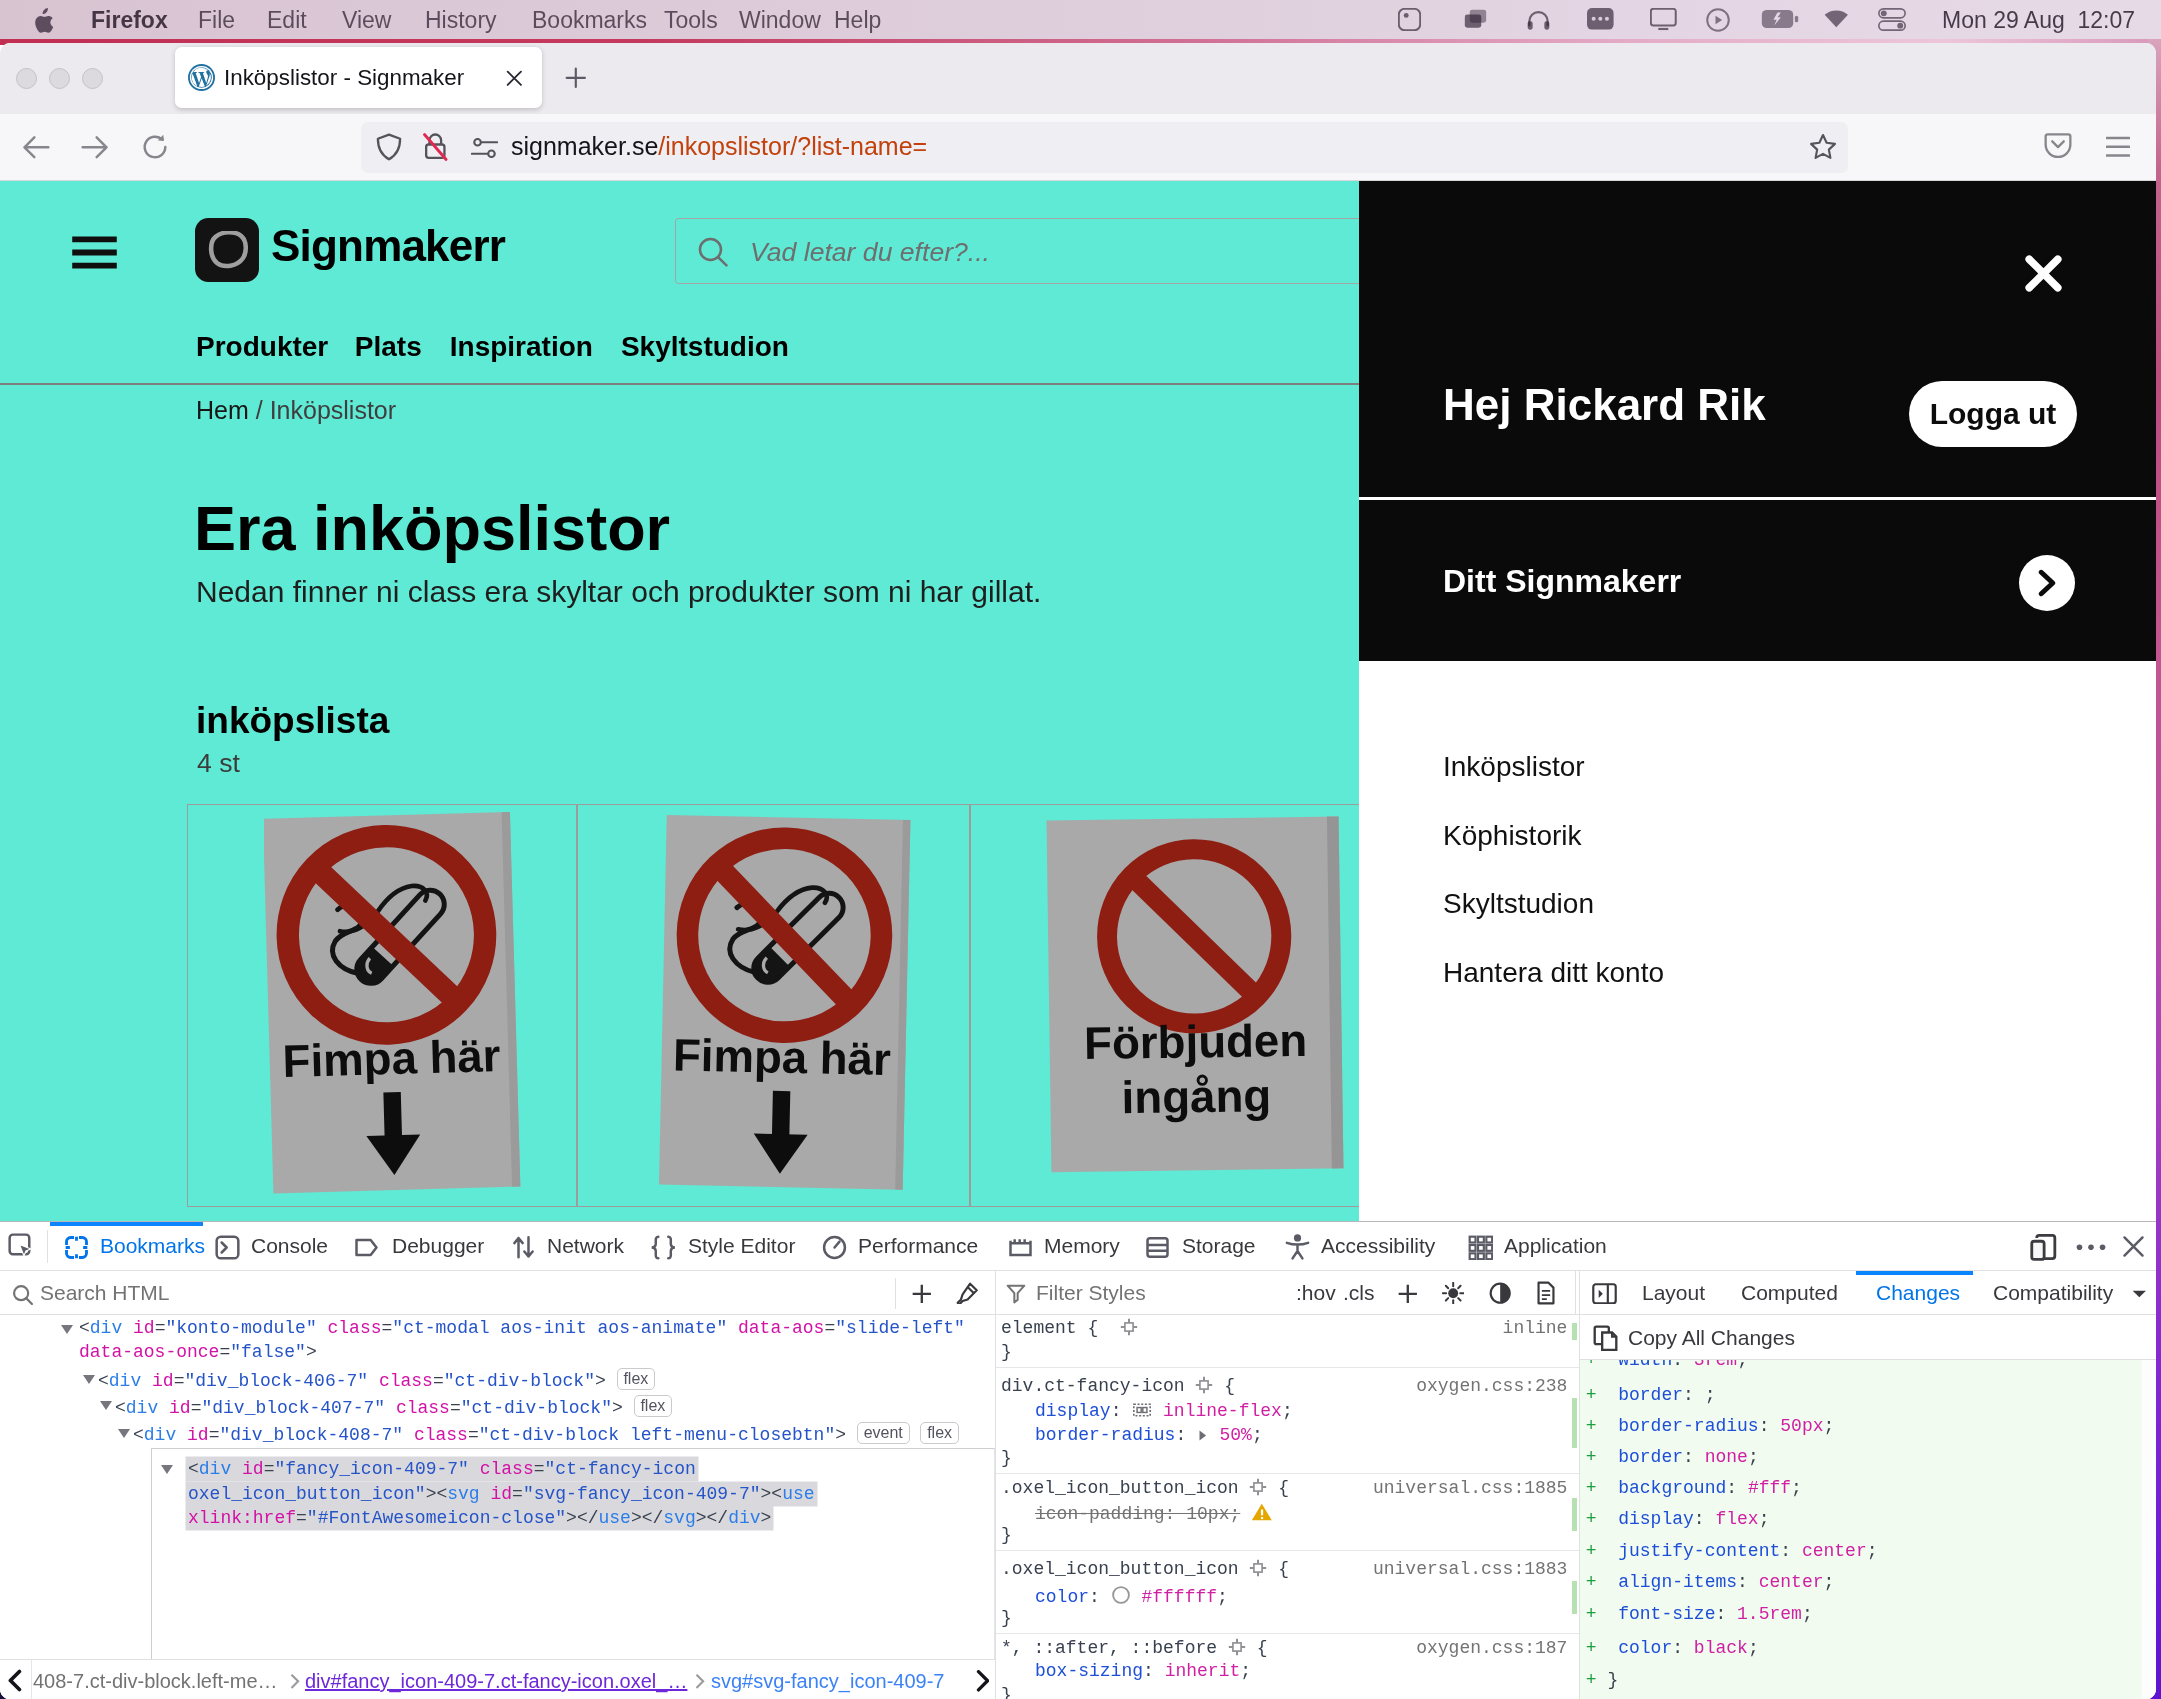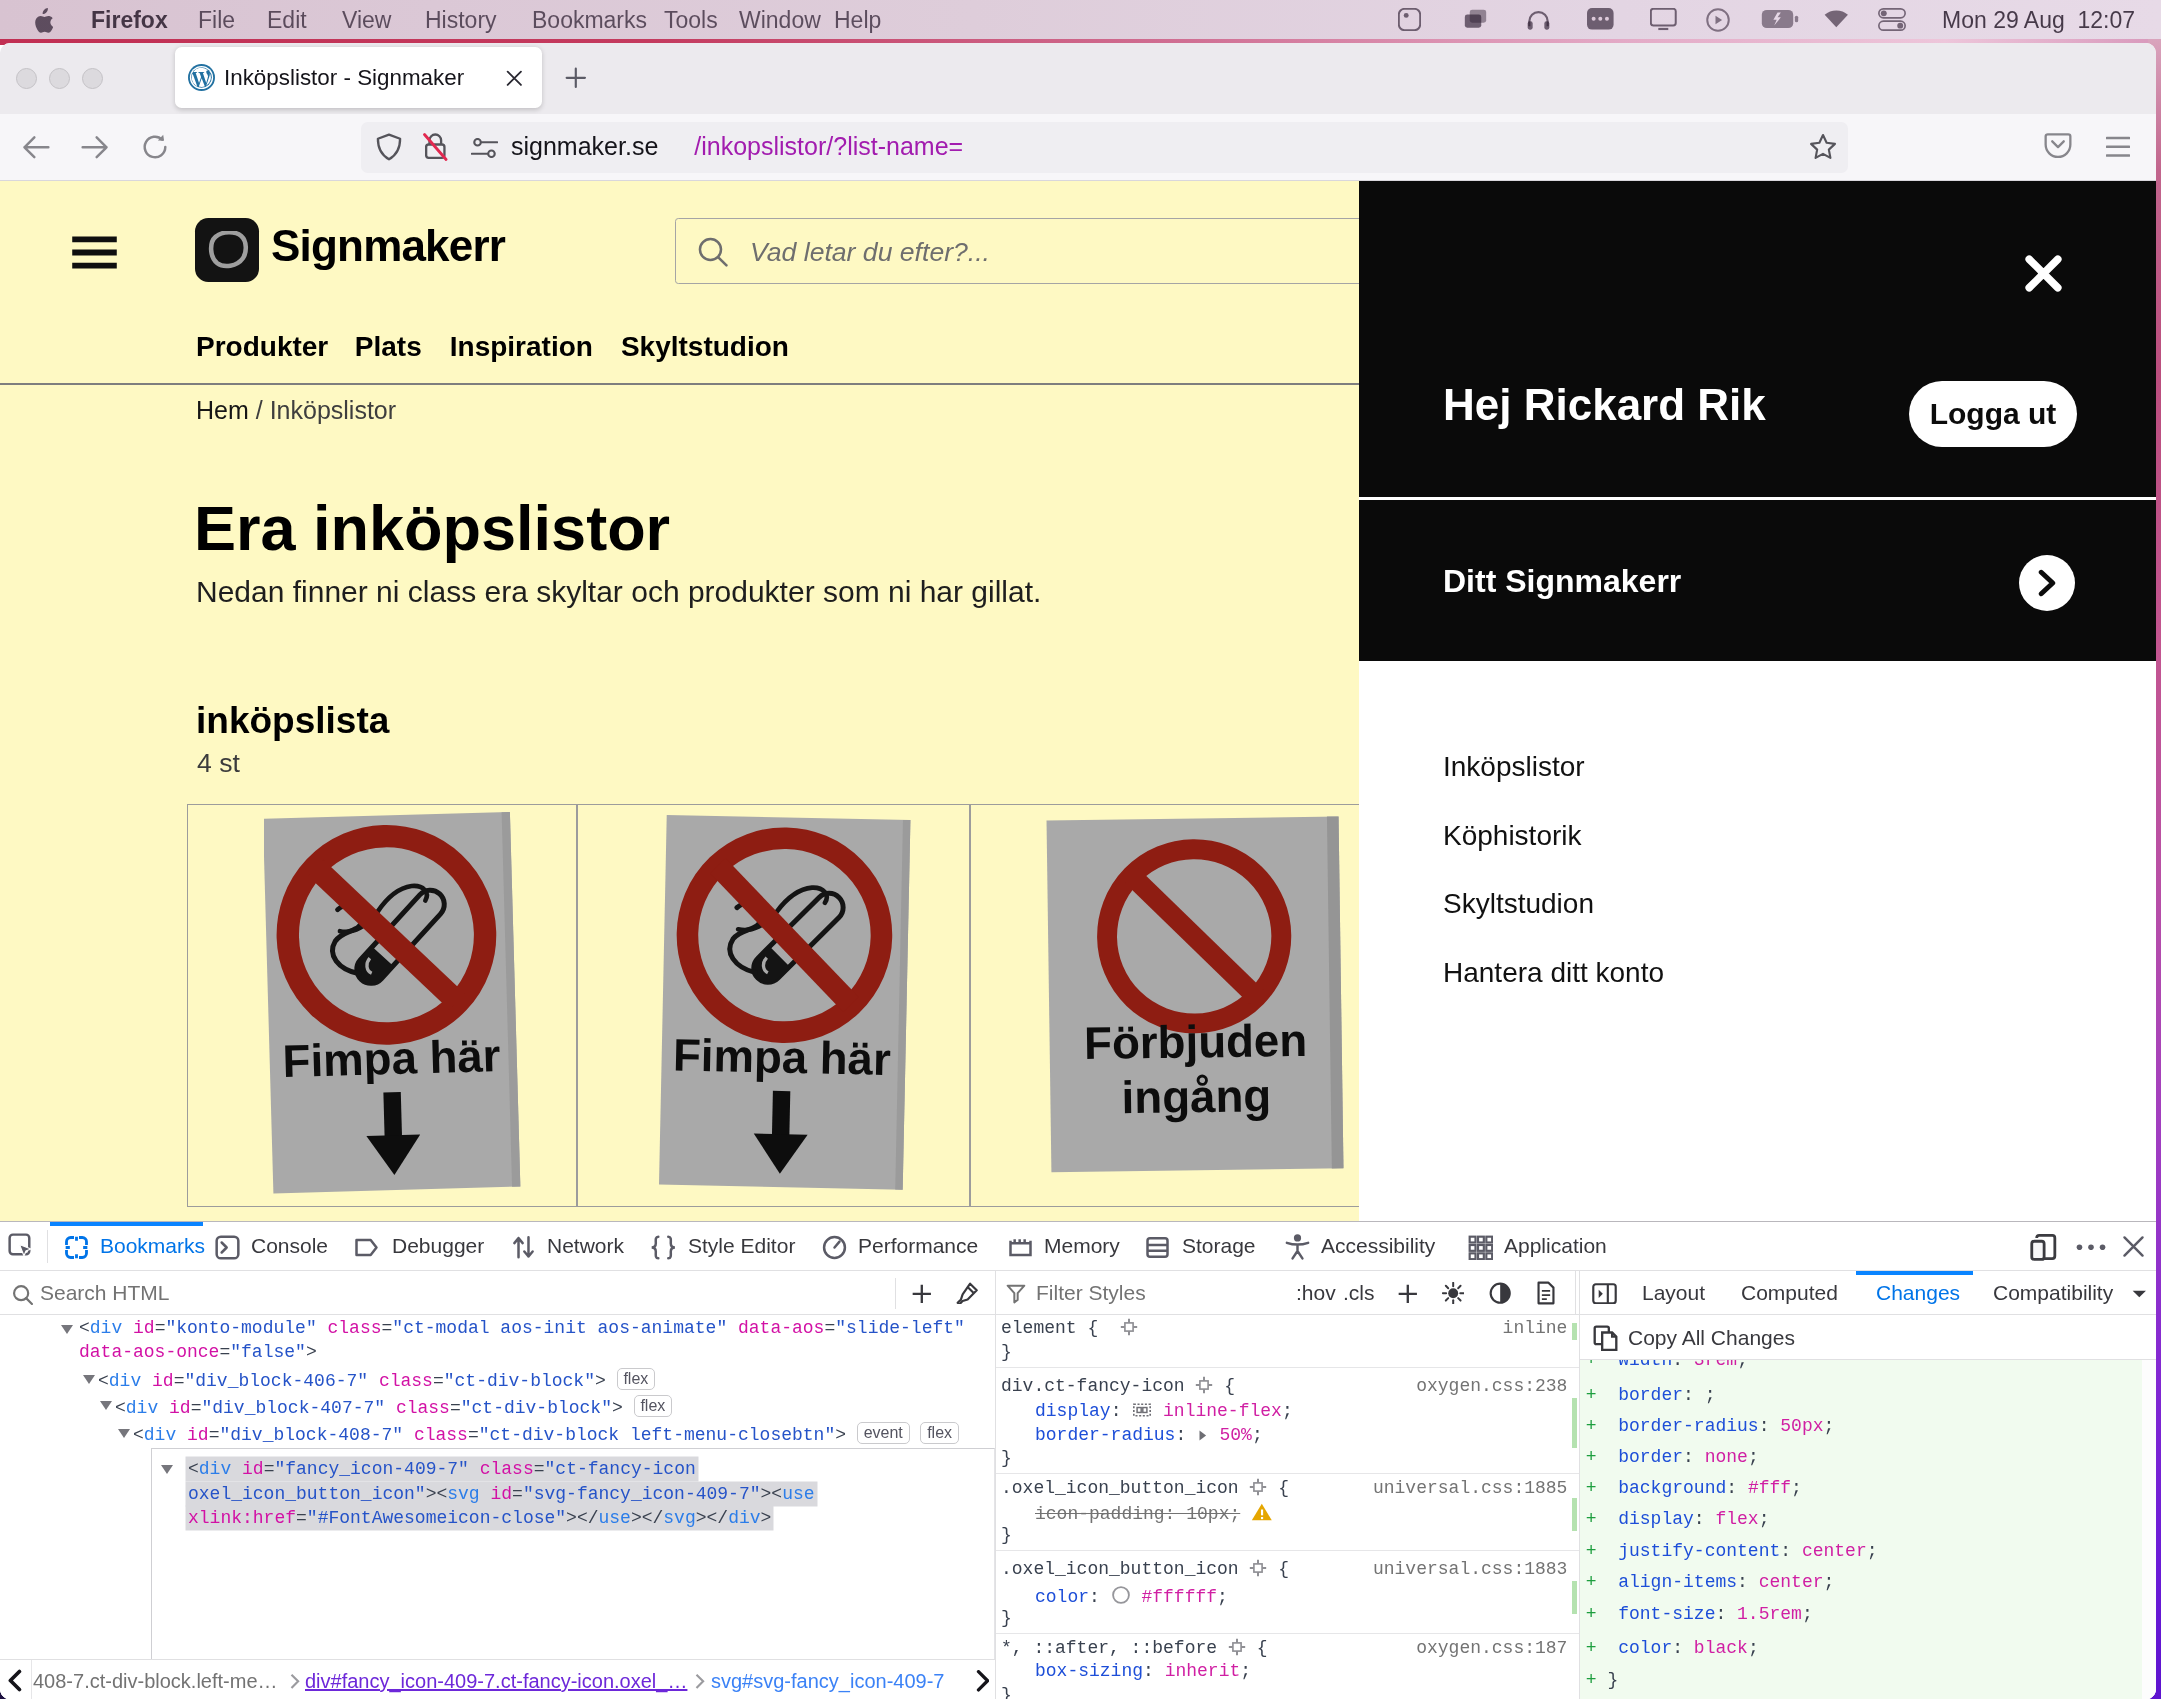--- a/index.html
+++ b/index.html
@@ -27,24 +27,24 @@
   
 
   #tabbar { left:0; top:0; width:2156px; height:71px; background:#eceaee; }
   .tl { position:absolute; top:25px; width:21px; height:21px; border-radius:50%; background:#dcdade; border:1.7px solid #c4c2c6; }
   #tab { position:absolute; left:175px; top:4.2px; width:367px; height:61px; background:#fff; border-radius:6.6px; box-shadow:0 1.7px 5px rgba(0,0,0,0.18); }
   #tabtitle { position:absolute; left:49px; top:17.4px; font-size:22.4px; color:#15141a; }
 
   #toolbar { left:0; top:71px; width:2156px; height:67px; background:#f7f6f9; border-bottom:0.8px solid #d9d7dc; }
   #urlfield { position:absolute; left:361px; top:7.5px; width:1487px; height:51px; background:#efeef2; border-radius:6.6px; }
   #urltext { position:absolute; left:150px; top:10.8px; font-size:25px; color:#15141a; }
-  .gray { color:#a21caf;margin-left:36px; }
-
-  
-  #page { left:0; top:138px; width:2156px; height:1040px; background:#fef9c3; overflow:hidden; }
+  .gray { color:#c2410c; }
+
+  
+  #page { left:0; top:138px; width:2156px; height:1040px; background:#5eead4; overflow:hidden; }
 
   
   #panelblack { position:absolute; left:1359px; top:0px; width:797px; height:480px; background:#0a0a0a; }
   #panelwhite { position:absolute; left:1359px; top:480px; width:797px; height:560px; background:#ffffff; }
   .pw-item { position:absolute; left:84px; font-size:28px; color:#111; }
 
   
   #devtools { left:0; top:1178px; width:2156px; height:479px; background:#fff; border-top:0.8px solid #b9b7bc; font-size:21px; color:#38383d; }
   .dtrow1 { position:absolute; left:0; top:0; width:2156px; height:49px; border-bottom:0.8px solid #e0e0e2; }
   .dtrow2 { position:absolute; left:0; top:49px; width:2156px; height:44px; border-bottom:0.8px solid #e0e0e2; }

